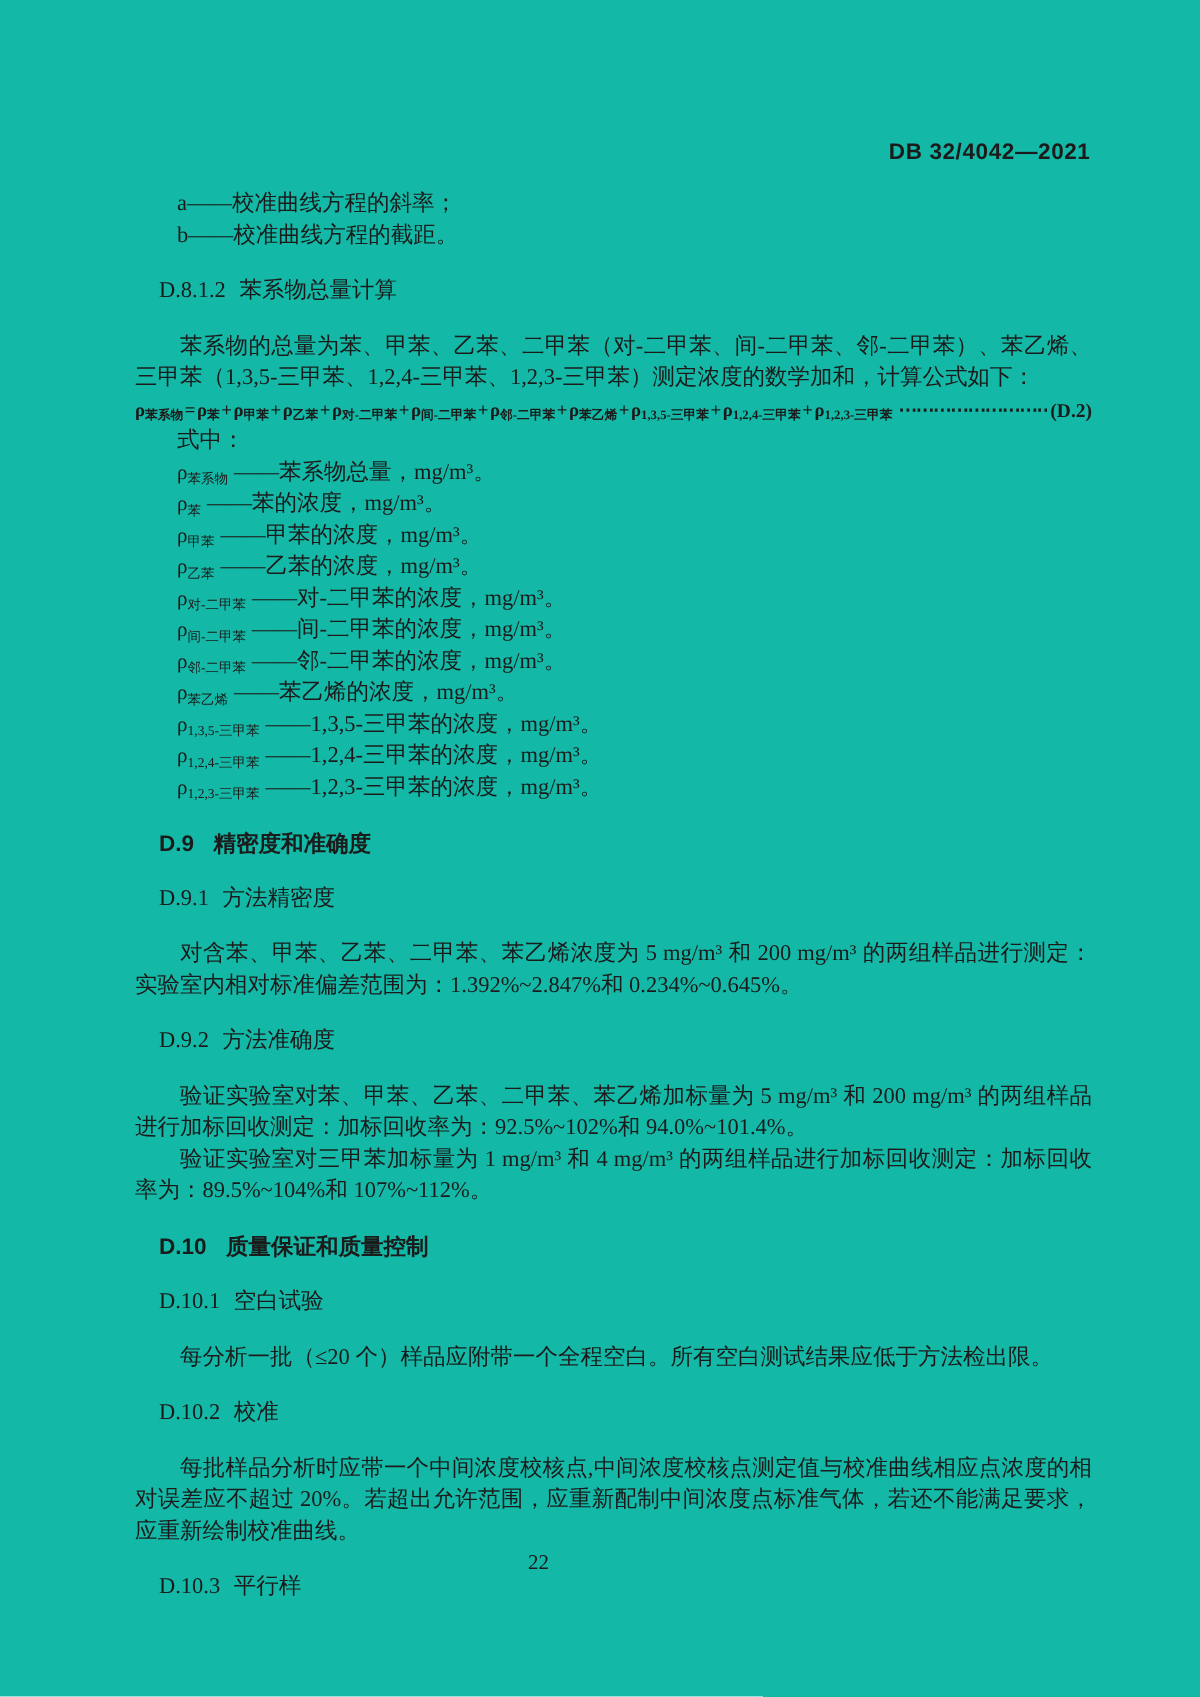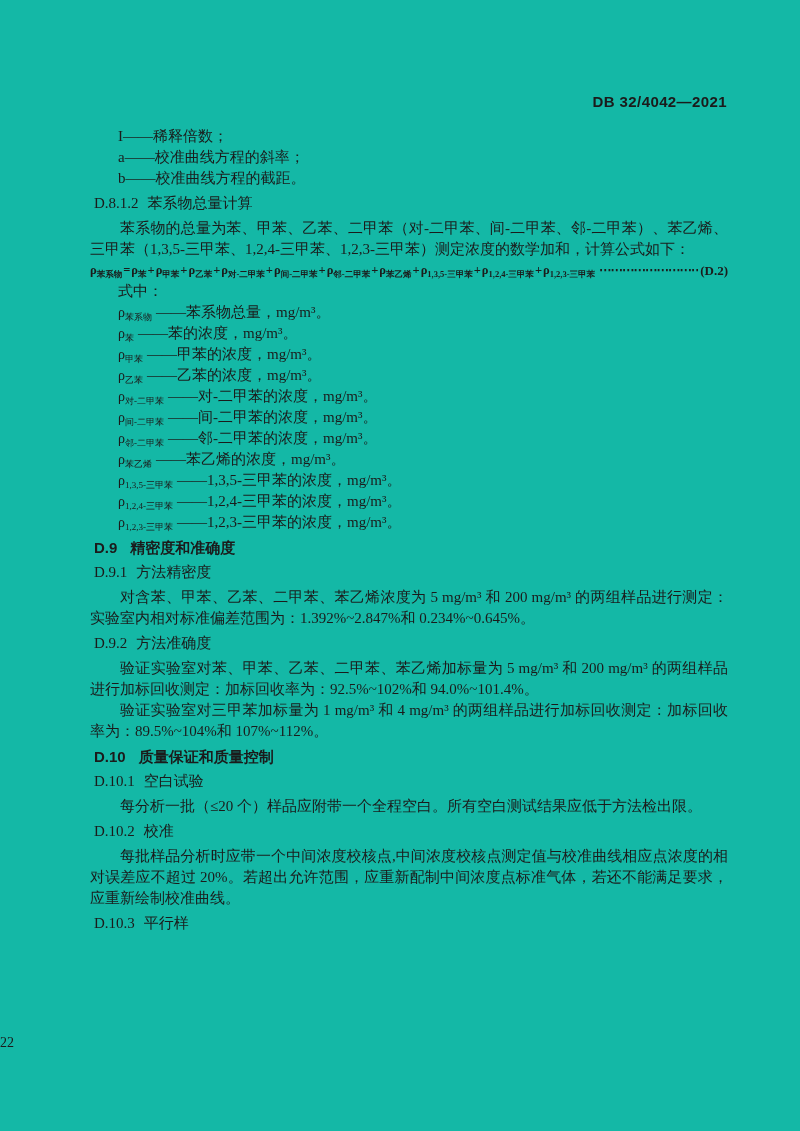--- a/index.html
+++ b/index.html
@@ -15,21 +15,21 @@
     position:absolute;top:93px;left:90px;width:637px;
     text-align:right;
     font-family:"Liberation Sans","DejaVu Sans",sans-serif;
     font-weight:700;font-size:15px;letter-spacing:0.4px;
   }
   .content{
     position:absolute;top:126px;left:90px;width:638px;
     font-size:15px;line-height:21px;text-align:justify;
   }
   .def-line{padding-left:28px;}
-  .clause{margin:4px;}
+  .clause{margin:16px;}
   .clause .c-num{margin-right:9px;}
   .clause.major{
     font-family:"Liberation Sans","DejaVu Sans",sans-serif;
     font-weight:700;
   }
   .clause.major .c-num{margin-right:13px;}
   p.para{margin:0;text-indent:2em;}
   .formula-line{
     display:flex;align-items:center;
     font-size:12.5px;line-height:21px;white-space:nowrap;font-weight:bold;
@@ -40,33 +40,32 @@
   .f-op{margin:0 1px;}
   .f-dots{flex:1;overflow:hidden;margin:0 2px;letter-spacing:-1px;}
   .f-label{font-size:13px;}
   .where-line{padding-left:28px;}
   .sym-line{padding-left:28px;}
   .s-rho{font-size:14px;}
   .s-sub{font-size:9px;vertical-align:-3px;line-height:0;}
   .s-desc{margin-left:4px;}
   .page-number{
     position:absolute;top:1035px;left:0;width:718px;
-    text-align:left;font-size:14px;
+    text-align:center;font-size:14px;
   }
 </style>
 </head>
 <body>
 
 <div class="page">
 
   <div class="doc-header">DB 32/4042—2021</div>
 
   <div class="content">
 
-    <div class="def-line">I——稀释倍数；</div>
     <div class="def-line">a——校准曲线方程的斜率；</div>
     <div class="def-line">b——校准曲线方程的截距。</div>
 
     <div class="clause"><span class="c-num">D.8.1.2</span><span class="c-title">苯系物总量计算</span></div>
 
     <p class="para">苯系物的总量为苯、甲苯、乙苯、二甲苯（对-二甲苯、间-二甲苯、邻-二甲苯）、苯乙烯、三甲苯（1,3,5-三甲苯、1,2,4-三甲苯、1,2,3-三甲苯）测定浓度的数学加和，计算公式如下：</p>
 
     <div class="formula-line">
       <span class="f-body"><span class="f-seg"><span class="f-rho">ρ</span><sub class="f-sub">苯系物</sub><span class="f-op">=</span></span><span class="f-seg"><span class="f-rho">ρ</span><sub class="f-sub">苯</sub><span class="f-op">+</span></span><span class="f-seg"><span class="f-rho">ρ</span><sub class="f-sub">甲苯</sub><span class="f-op">+</span></span><span class="f-seg"><span class="f-rho">ρ</span><sub class="f-sub">乙苯</sub><span class="f-op">+</span></span><span class="f-seg"><span class="f-rho">ρ</span><sub class="f-sub">对-二甲苯</sub><span class="f-op">+</span></span><span class="f-seg"><span class="f-rho">ρ</span><sub class="f-sub">间-二甲苯</sub><span class="f-op">+</span></span><span class="f-seg"><span class="f-rho">ρ</span><sub class="f-sub">邻-二甲苯</sub><span class="f-op">+</span></span><span class="f-seg"><span class="f-rho">ρ</span><sub class="f-sub">苯乙烯</sub><span class="f-op">+</span></span><span class="f-seg"><span class="f-rho">ρ</span><sub class="f-sub">1,3,5-三甲苯</sub><span class="f-op">+</span></span><span class="f-seg"><span class="f-rho">ρ</span><sub class="f-sub">1,2,4-三甲苯</sub><span class="f-op">+</span></span><span class="f-seg"><span class="f-rho">ρ</span><sub class="f-sub">1,2,3-三甲苯</sub><span class="f-op"></span></span></span>
       <span class="f-dots">⋯⋯⋯⋯⋯⋯⋯⋯⋯⋯⋯⋯⋯⋯⋯⋯⋯⋯</span>

